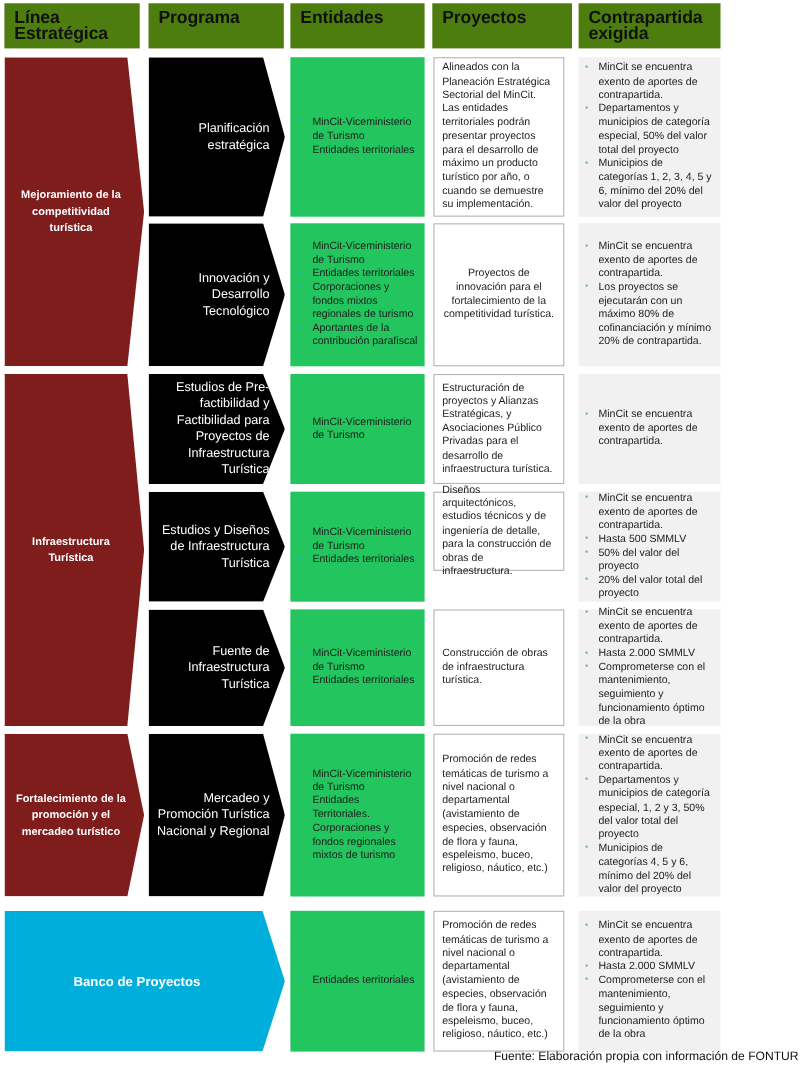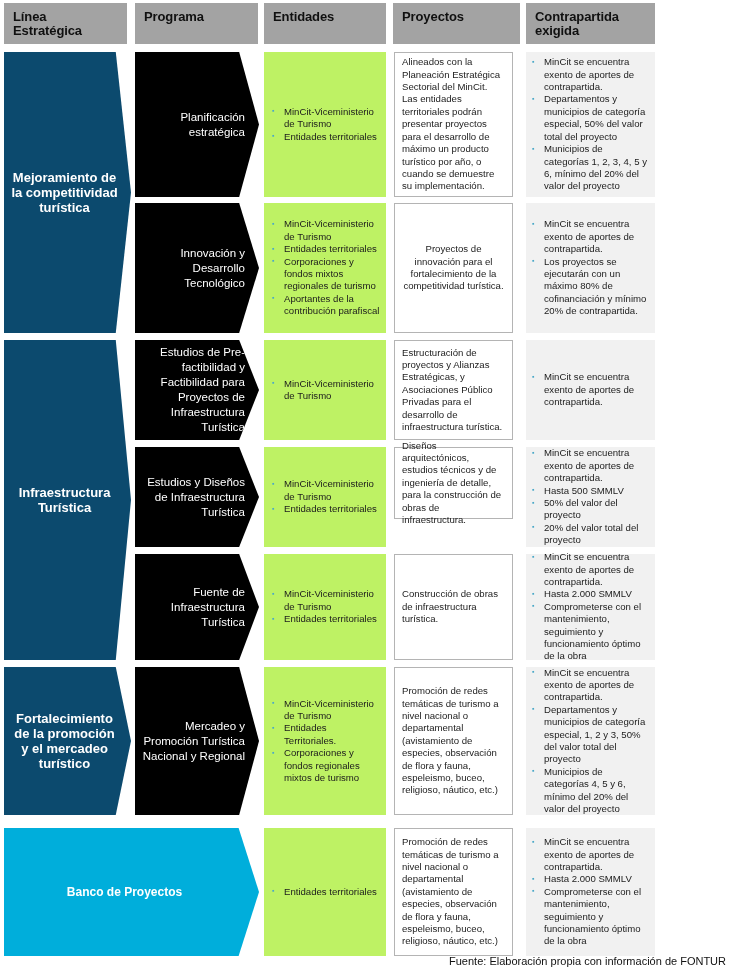--- a/index.html
+++ b/index.html
@@ -19,50 +19,50 @@
   
   .header-row {
     position: absolute;
     left: 0; top: 0;
     width: 732px; height: 44px;
   }
   .hcell {
     position: absolute;
     top: 3px;
     height: 41px;
-    background: #a3a3a3;
+    background: #4d7c0f;
     box-sizing: border-box;
     padding: 7px 9px 0 9px;
-    font-size: 13px;
+    font-size: 16px;
     font-weight: bold;
     color: #101010;
     line-height: 14px;
     letter-spacing: -0.1px;
   }
   .hcell.h0 { left: 4px;   width: 123px; }
   .hcell.h1 { left: 135px; width: 123px; }
   .hcell.h2 { left: 264px; width: 122px; }
   .hcell.h3 { left: 393px; width: 127px; }
   .hcell.h4 { left: 526px; width: 129px; }
 
   
   .grid { position: absolute; left: 0; top: 0; width: 732px; height: 979px; }
 
   
   .linea {
     position: absolute;
     left: 4px;
     width: 127px;
-    background: #0c4a6e;
+    background: #7f1d1d;
     color: #ffffff;
     display: flex;
     align-items: center;
     justify-content: center;
     text-align: center;
-    font-size: 13px;
+    font-size: 10px;
     font-weight: bold;
     line-height: 15px;
     box-sizing: border-box;
     padding: 4px 12px 4px 6px;
     -webkit-clip-path: polygon(0 0, 88% 0, 100% 50%, 88% 100%, 0 100%);
     clip-path: polygon(0 0, 88% 0, 100% 50%, 88% 100%, 0 100%);
   }
 
   
   .programa {
@@ -102,21 +102,21 @@
     padding: 4px 20px 4px 6px;
     -webkit-clip-path: polygon(0 0, 92% 0, 100% 50%, 92% 100%, 0 100%);
     clip-path: polygon(0 0, 92% 0, 100% 50%, 92% 100%, 0 100%);
   }
 
   
   .entidades {
     position: absolute;
     left: 264px;
     width: 122px;
-    background: #bef264;
+    background: #22c55e;
     box-sizing: border-box;
     display: flex;
     flex-direction: column;
     justify-content: center;
     padding: 6px 6px 6px 6px;
   }
 
   
   .proyectos {
     position: absolute;

